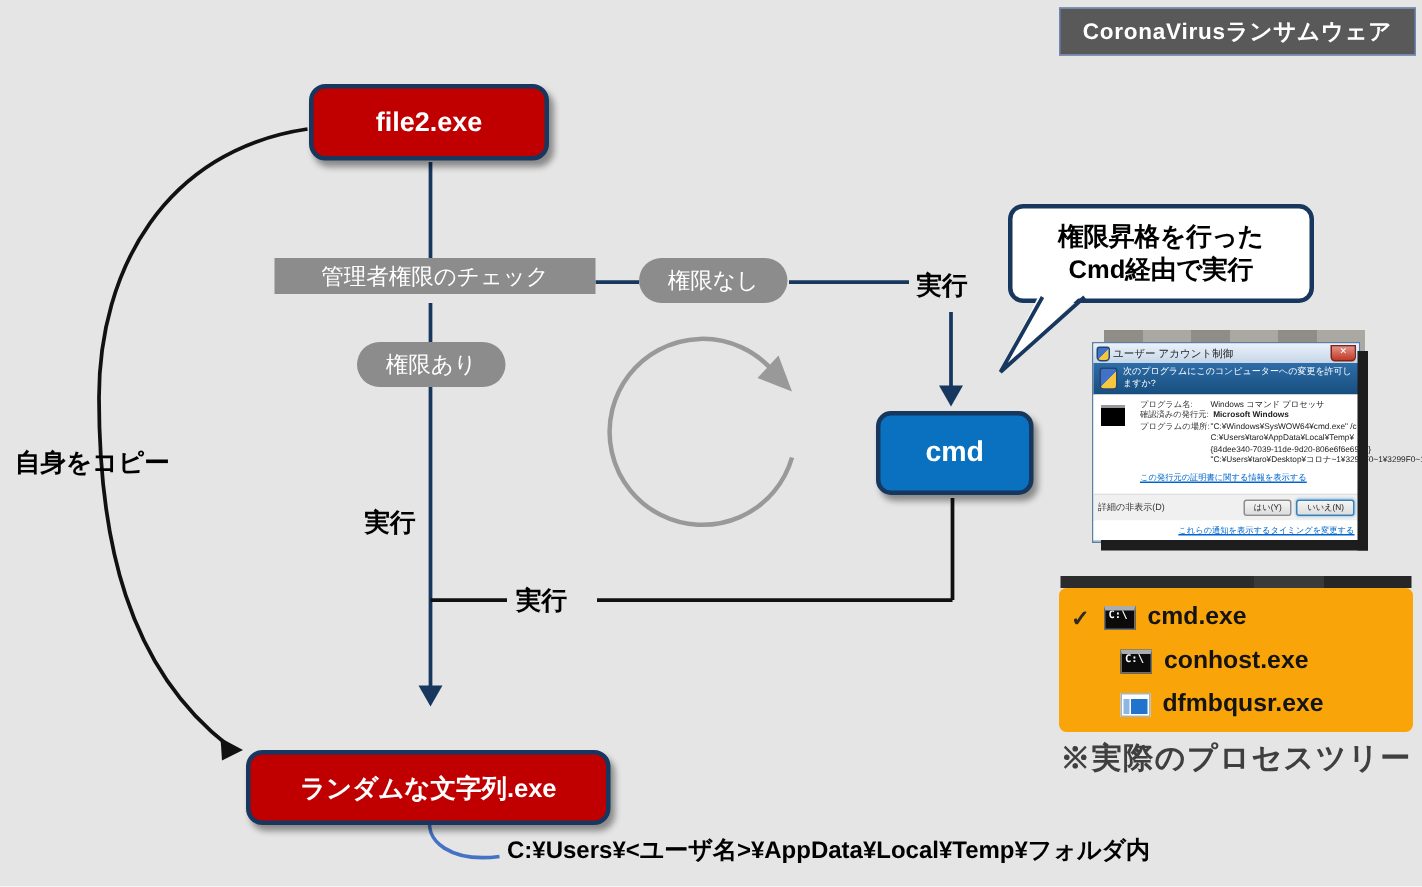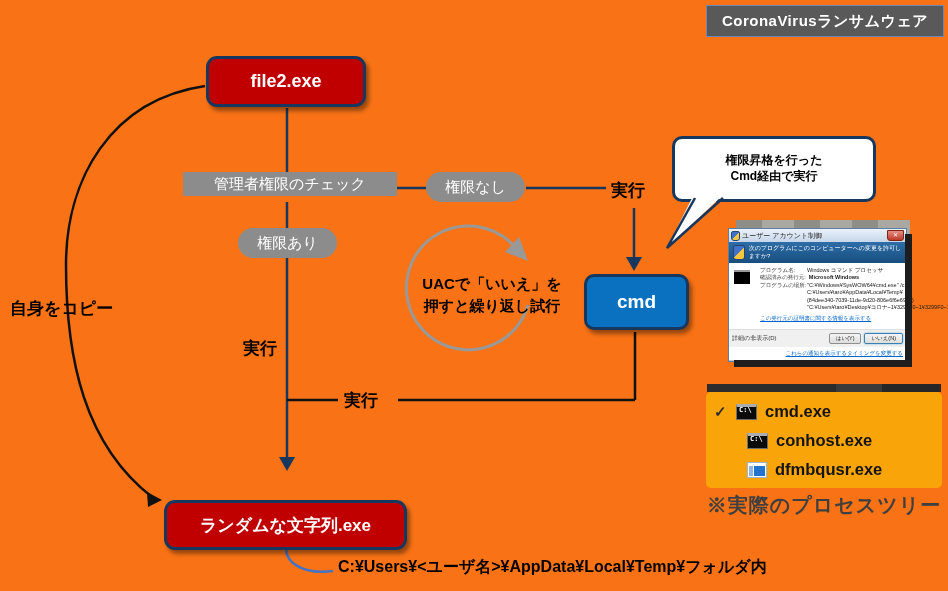--- a/index.html
+++ b/index.html
@@ -1,16 +1,16 @@
 <!DOCTYPE html>
 <html><head>
 <meta charset="utf-8">
 <style>
   html,body{margin:0;padding:0;background:#fff;}
-  .canvas{position:relative;width:948px;height:591px;background:#f97316;overflow:hidden;
+  .canvas{position:relative;width:948px;height:591px;background:#e5e5e5;overflow:hidden;
           font-family:"Liberation Sans",sans-serif;}
   .wires{position:absolute;left:0;top:0;z-index:1;}
   .patch{position:absolute;z-index:4;}
 
   .node{position:absolute;display:flex;align-items:center;justify-content:center;z-index:2;
         text-align:left;}
   .red-box{background:#C00000;border:3px solid #17375E;border-radius:11px;color:#fff;
            font-weight:bold;font-size:18px;box-shadow:3px 4px 4px rgba(0,0,0,.40);}
   .blue-box{background:#0971C0;border:3px solid #17375E;border-radius:10px;color:#fff;
             font-weight:bold;font-size:19px;box-shadow:3px 4px 4px rgba(0,0,0,.40);}
@@ -19,21 +19,21 @@
 
   .badge{position:absolute;left:706px;top:5px;width:236px;height:30px;background:#595959;
          border:1px solid #6E87B5;color:#fff;font-weight:bold;font-size:15px;z-index:2;
          display:flex;align-items:center;justify-content:center;letter-spacing:.5px;}
 
   .jp-label{position:absolute;color:#000;font-weight:bold;z-index:2;white-space:nowrap;}
 
   .bubble{position:absolute;left:672px;top:136px;width:198px;height:60px;background:#fff;
           border:3px solid #17375E;border-radius:10px;z-index:2;display:flex;
           flex-direction:column;align-items:center;justify-content:center;
-          font-weight:bold;font-size:12px;line-height:1.3;color:#000;}
+          font-weight:bold;font-size:17px;line-height:1.3;color:#000;}
 
   .loop-note{position:absolute;left:402px;top:273px;width:180px;text-align:center;z-index:2;
              font-weight:bold;font-size:15px;line-height:1.45;color:#000;}
 
   
   .tree-strip{position:absolute;left:707px;top:384px;width:234px;height:8px;z-index:2;
               background:linear-gradient(90deg,#2c2c2c 0 55%,#3a3a3a 55% 75%,#262626 75% 100%);}
   .ptree{position:absolute;left:706px;top:392px;width:236px;height:96px;background:#F9A408;
          border-radius:5px;z-index:2;padding:5px 0 0 8px;box-sizing:border-box;}
   .ptree-row{display:flex;align-items:center;gap:8px;height:29px;font-size:16.5px;
@@ -136,24 +136,20 @@
 
   <div class="node blue-box" style="left:584px;top:274px;width:99px;height:50px;">cmd</div>
 
   <div class="node red-box" style="left:164px;top:500px;width:237px;height:44px;font-size:17px;">ランダムな文字列.exe</div>
 
   <div class="jp-label" style="left:611px;top:179px;font-size:17px;">実行</div>
   <div class="jp-label" style="left:243px;top:337px;font-size:17px;">実行</div>
   <div class="jp-label" style="left:344px;top:389px;font-size:17px;">実行</div>
   <div class="jp-label" style="left:10px;top:297px;font-size:17px;">自身をコピー</div>
 
-  <div class="loop-note">
-    <div>UACで「いいえ」を</div>
-    <div>押すと繰り返し試行</div>
-  </div>
 
   <div class="bubble">
     <div>権限昇格を行った</div>
     <div>Cmd経由で実行</div>
   </div>
   <svg class="patch" style="left:630px;top:190px;" width="120" height="70">
     <polygon points="64,4 94,4 37,58" fill="#ffffff"></polygon>
     <path d="M 65 8 L 37 58 L 93 8" fill="none" stroke="#17375E" stroke-width="2.5"></path>
   </svg>
 

